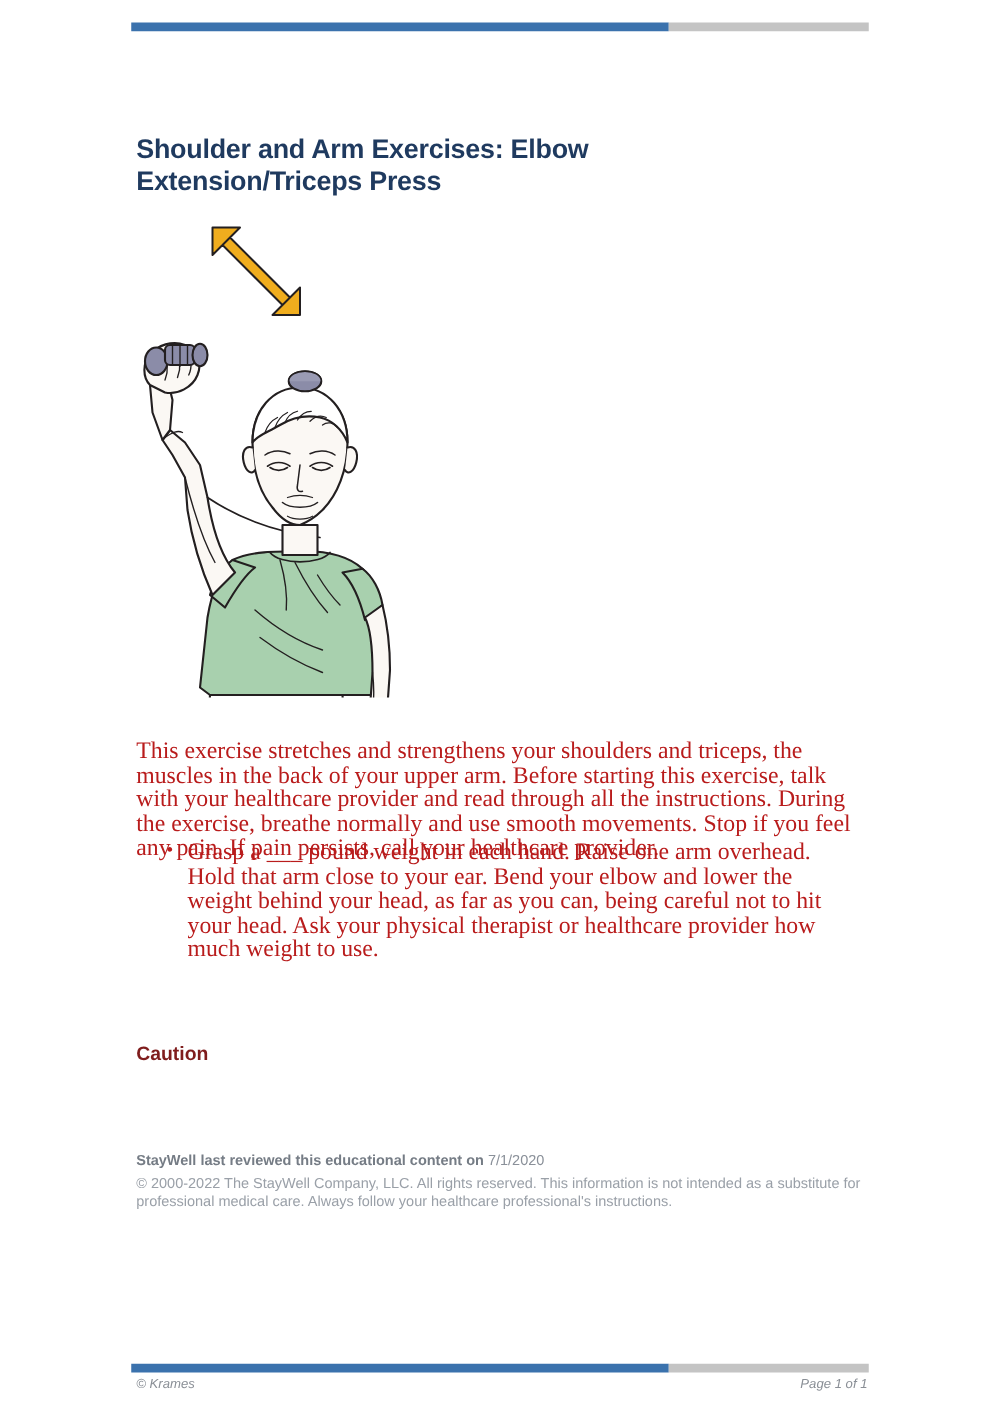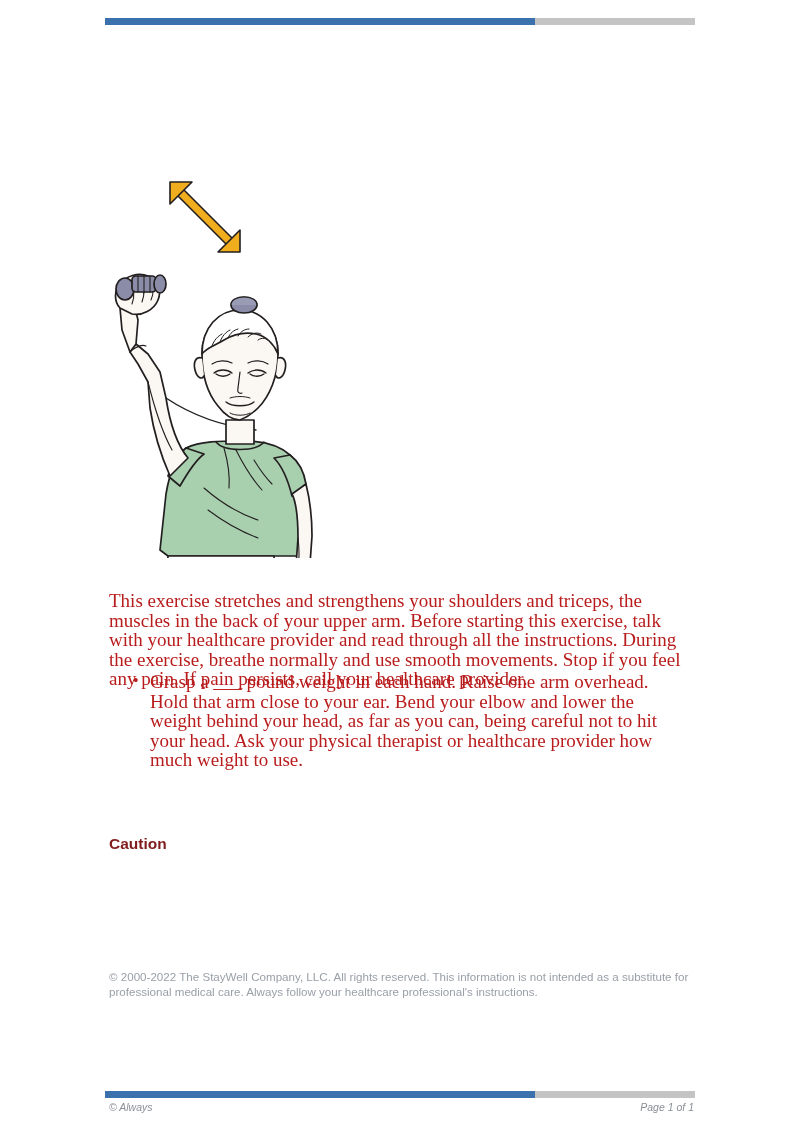--- a/index.html
+++ b/index.html
@@ -137,21 +137,20 @@
 
   #copyright-block {
     position: absolute;
     left: 109px;
     top: 940px;
     width: 585px;
     font-family: "Liberation Sans", sans-serif;
     font-size: 11.6px;
     line-height: 14.6px;
     color: #9aa0a8;
-    margin-top: 30px;
   }
 
   
   .footer-text {
     position: absolute;
     top: 1101px;
     font-family: "Liberation Sans", sans-serif;
     font-style: italic;
     font-size: 10.5px;
     color: #8a8f96;
@@ -162,20 +161,21 @@
 </head>
 <body>
 
 <div class="page">
 
   <div class="rule" id="top-rule">
     <div class="seg-blue"></div>
     <div class="seg-gray"></div>
   </div>
 
+  <h1 id="page-title">Shoulder and Arm Exercises: Elbow Extension/Triceps Press</h1>
 
   <div id="illustration">
     <svg viewBox="0 0 240 400" xmlns="http://www.w3.org/2000/svg">
       <g fill="none" stroke="#231f20" stroke-width="1.7" stroke-linejoin="round" stroke-linecap="round">
 
         <path d="M78 290 C70 297 62 312 58 336 L52 392 L60 398 L140 398 L142 398
                  L190 398 L196 356 C199 330 194 308 182 297
                  C172 288 156 283 136 283 C112 283 92 283 78 290 Z" fill="#a8d0ae" stroke="#231f20"></path>
 
         <path d="M78 290 C70 296 63 307 60 318 L72 328 C80 314 88 302 96 296 Z" fill="#a8d0ae"></path>
@@ -295,23 +295,27 @@
   </div>
 
   <p id="intro-paragraph" class="body-text">This exercise stretches and strengthens your shoulders and triceps, the muscles in the back of your upper arm. Before starting this exercise, talk with your healthcare provider and read through all the instructions. During the exercise, breathe normally and use smooth movements. Stop if you feel any pain. If pain persists, call your healthcare provider.</p>
 
   <ul id="instruction-list">
     <li class="body-text">Grasp a ___ pound  weight in each hand. Raise one arm overhead. Hold that arm close to your ear. Bend your elbow and lower the weight behind your head, as far as you can, being careful not to hit your head. Ask your physical therapist or healthcare provider how much weight to use.</li>
   </ul>
 
   <h2 id="caution-heading">Caution</h2>
 
+  <div id="review-line">
+    <span class="lead">StayWell last reviewed this educational content on</span>
+    <span>7/1/2020</span>
+  </div>
   <div id="copyright-block">© 2000-2022 The StayWell Company, LLC. All rights reserved. This information is not intended as a substitute for professional medical care. Always follow your healthcare professional's instructions.</div>
 
   <div class="rule" id="bottom-rule">
     <div class="seg-blue"></div>
     <div class="seg-gray"></div>
   </div>
 
-  <div class="footer-text" id="footer-left">© Always</div>
+  <div class="footer-text" id="footer-left">© Krames</div>
   <div class="footer-text" id="footer-right">Page 1 of 1</div>
 
 </div>
 
 </body></html>

